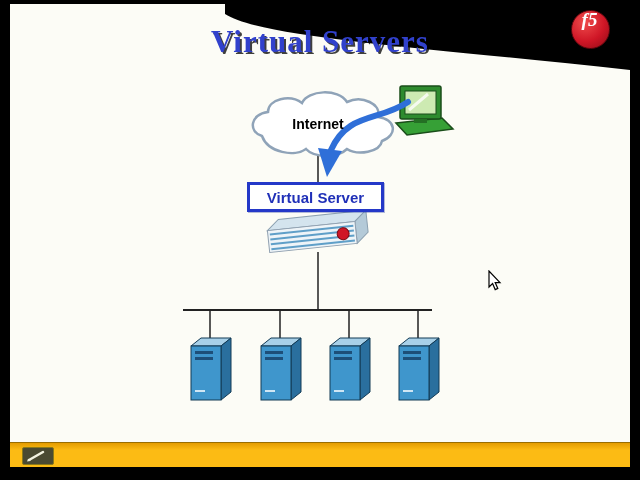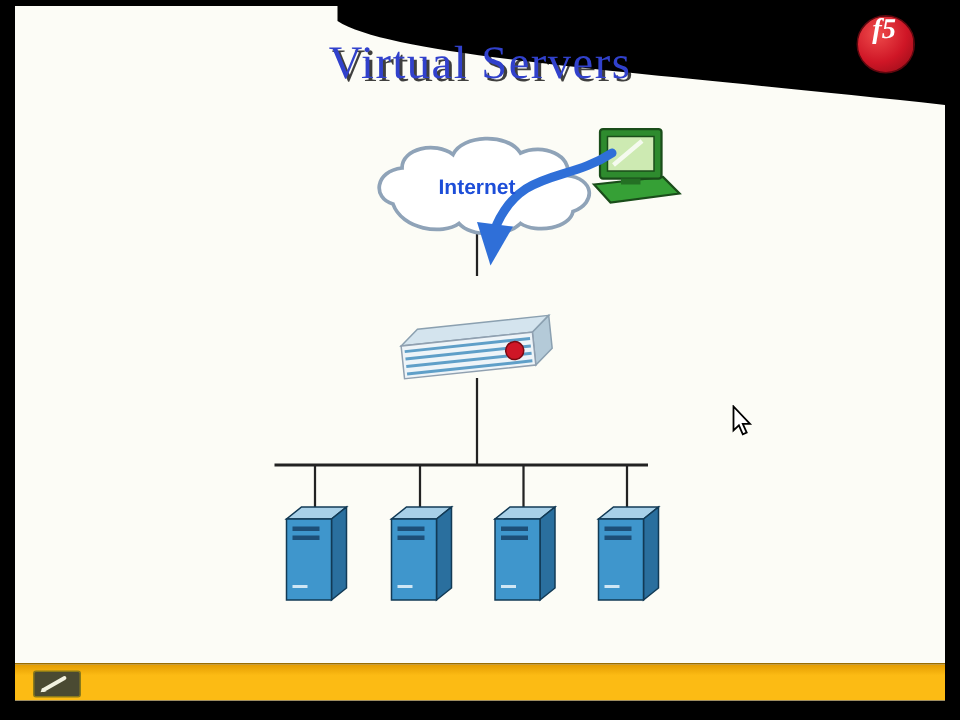--- a/index.html
+++ b/index.html
@@ -1,30 +1,30 @@
 <!DOCTYPE html>
 <html><head>
 <meta charset="utf-8">
 <style>
   html,body{margin:0;padding:0;background:#000;width:640px;height:480px;overflow:hidden;
     font-family:"Liberation Sans",sans-serif;}
   .stage{position:absolute;left:0;top:0;width:640px;height:480px;background:#000;}
   .slide{position:absolute;left:10px;top:4px;width:620px;height:463px;background:#fcfcf6;overflow:hidden;}
   .swoosh{position:absolute;left:0;top:0;width:620px;height:80px;}
   .title{position:absolute;left:0;top:20px;width:620px;text-align:center;
-    font-family:"Liberation Serif",serif;font-weight:normal;font-size:31px;color:#3141cc;
+    font-family:"Liberation Serif",serif;font-weight:bold;font-size:31px;color:#3141cc;
     text-shadow:2px 2px 0 rgba(0,0,0,0.75);letter-spacing:1px;z-index:5;}
   .f5logo{position:absolute;left:561px;top:6px;width:37px;height:37px;border-radius:50%;
     background:radial-gradient(circle at 35% 30%, #ef4c4c 0%, #cf1626 55%, #8e0b16 100%);
     border:1px solid #5e070e;z-index:6;display:flex;justify-content:center;}
   .f5logo span{color:#fff;font-family:"Liberation Serif",serif;font-style:italic;font-weight:bold;
     font-size:19px;line-height:1;transform:translate(-1px,-1px);}
   .diagram{position:absolute;left:0;top:0;width:620px;height:463px;z-index:3;}
   .inet-label{position:absolute;left:248px;top:112px;width:120px;text-align:center;
-    font-weight:bold;font-size:14px;color:#1d4ed8;z-index:4;}
+    font-weight:bold;font-size:14px;color:#000000;z-index:4;}
   .vsbox{position:absolute;left:237px;top:178px;width:137px;height:30px;background:#ffffff;
     border:3px solid #2438c8;box-sizing:border-box;display:flex;align-items:center;justify-content:center;
     z-index:4;box-shadow:1px 1px 0 rgba(40,60,160,.35);}
   .vsbox span{font-weight:bold;font-size:15px;color:#2030b8;}
   .toolbar{position:absolute;left:0;bottom:0;width:620px;height:24px;
     background:linear-gradient(#e49c00,#fcbb14 30%,#fcbb14);border-top:1px solid #9a6d00;z-index:7;}
   .pencil{position:absolute;left:12px;top:4px;width:30px;height:16px;background:#4a4a32;
     border:1px solid #8a7a1a;border-radius:2px;}
   .cursor{position:absolute;left:477px;top:266px;width:16px;height:22px;z-index:9;}
 </style>
@@ -126,20 +126,23 @@
         <polygon points="419,342 429,334 429,388 419,396" fill="#2a6f9e" stroke="#123a55" stroke-width="1"></polygon>
         <rect x="389" y="342" width="30" height="54" fill="#3f96cc" stroke="#123a55" stroke-width="1"></rect>
         <rect x="393" y="347" width="18" height="3" fill="#1d4f78"></rect>
         <rect x="393" y="353" width="18" height="3" fill="#1d4f78"></rect>
         <rect x="393" y="386" width="10" height="2" fill="#cfe6f4"></rect>
       </g>
     </svg>
 
     <div class="inet-label">Internet</div>
 
+    <div class="vsbox">
+      <span>Virtual Server</span>
+    </div>
 
     <div class="toolbar">
       <div class="pencil">
         <svg width="30" height="16" viewBox="0 0 30 16">
           <line x1="6" y1="12" x2="20" y2="4" stroke="#f2f2e0" stroke-width="2.5" stroke-linecap="round"></line>
           <polygon points="4,13.5 8,12.8 5.2,10.8" fill="#f2f2e0"></polygon>
         </svg>
       </div>
     </div>
 

